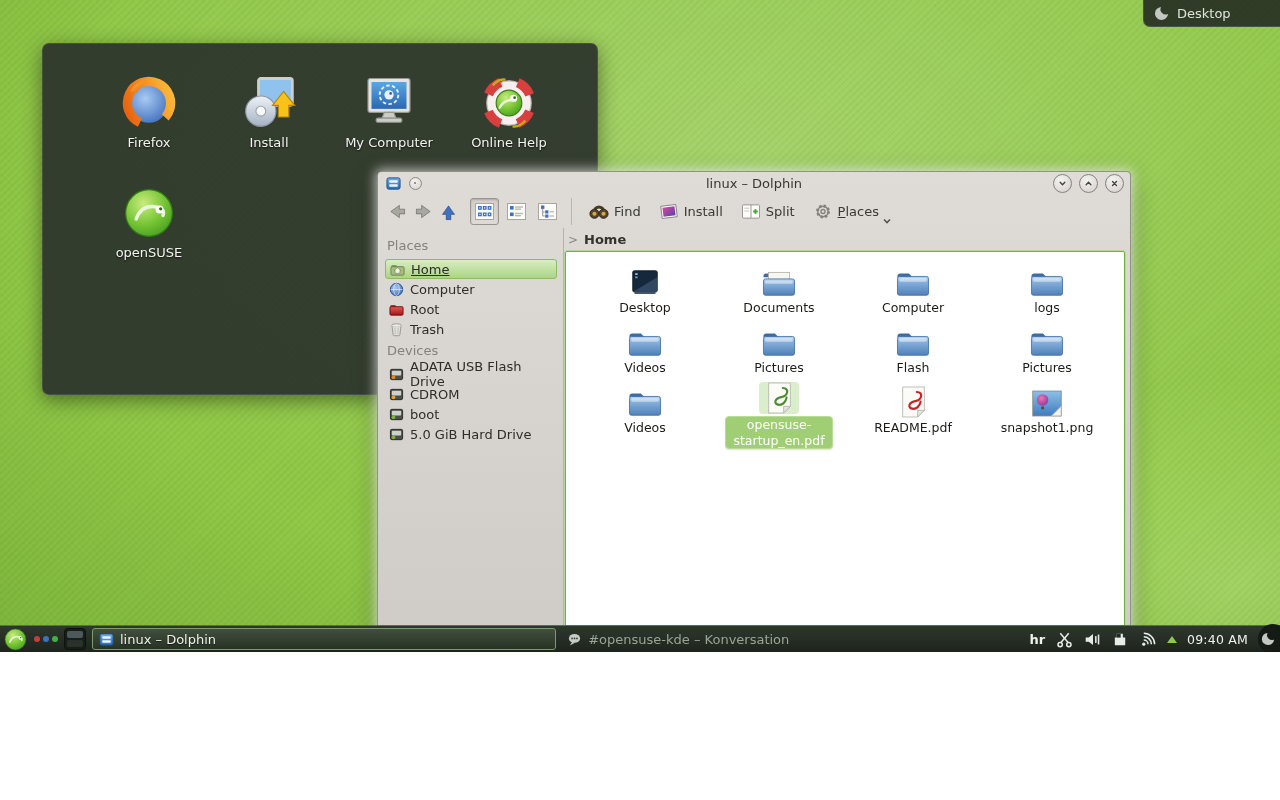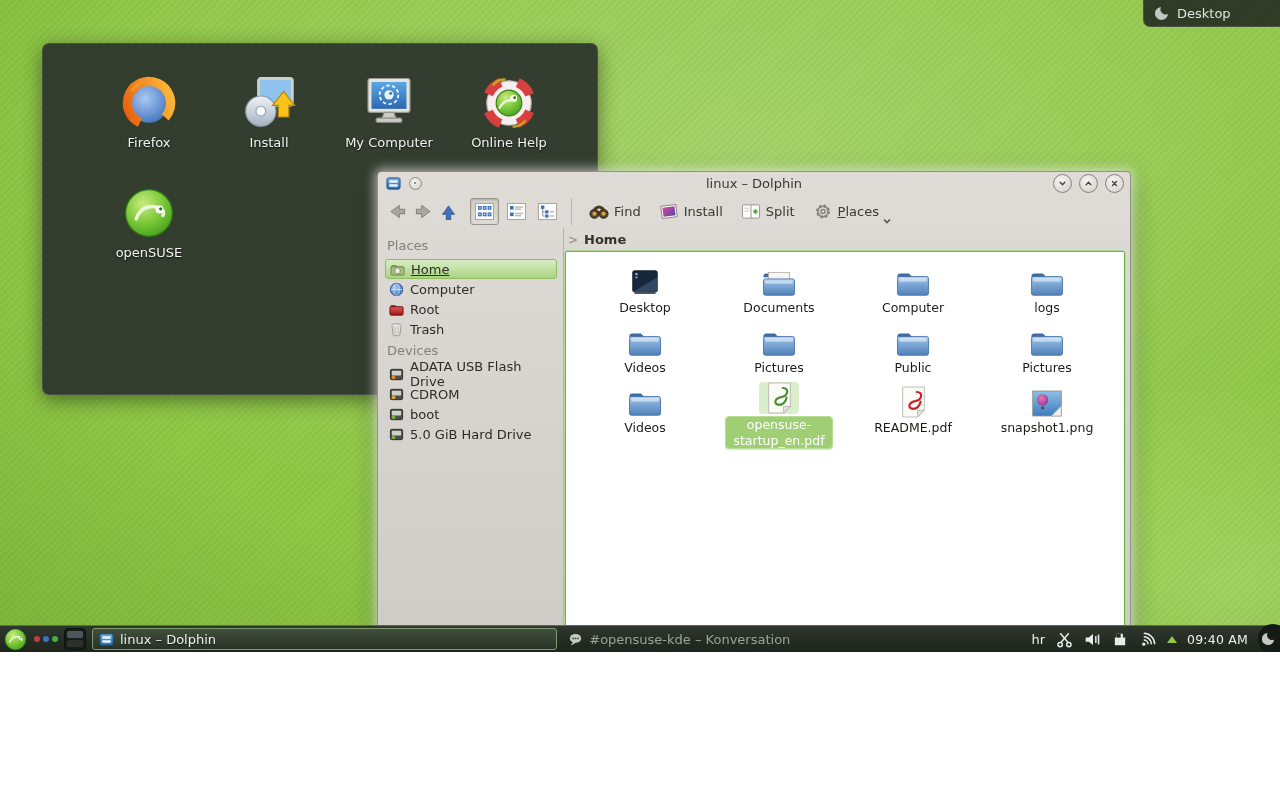--- a/index.html
+++ b/index.html
@@ -112,21 +112,21 @@
   .pager{width:22px;height:22px;border-radius:4px;background:#171d17;border:1px solid #0d120d;display:flex;flex-direction:column;padding:2px;box-sizing:border-box;gap:2px;margin-right:6px;}
   .pager .pg{flex:1;border-radius:2px;}
   .pager .pg.cur{background:#4d585c;}
   .pager .pg.oth{background:#2a322b;}
   .tasks{display:flex;align-items:center;gap:5px;flex:1;height:22px;margin-right:6px;min-width:0;}
   .task{flex:1;height:20px;display:flex;align-items:center;gap:6px;padding:0 6px;font-size:13px;color:#9aa595;border-radius:3px;min-width:0;}
   .task svg{width:15px;height:15px;flex:0 0 auto;}
   .task.active{border:1px solid #7d9a6e;background:linear-gradient(rgba(140,170,125,.22),rgba(70,95,60,.22));color:#eef2ea;text-shadow:0 1px 1px rgba(0,0,0,.6);}
   .task-label{white-space:nowrap;overflow:hidden;text-overflow:ellipsis;}
   .tray{display:flex;align-items:center;gap:10px;padding-right:4px;color:#e6ebe4;}
-  .kb-layout{font-size:13px;font-weight:normal;color:#eef2ec;}
+  .kb-layout{font-size:13px;font-weight:bold;color:#eef2ec;}
   .tray-ic{width:18px;height:18px;display:flex;align-items:center;justify-content:center;}
   .tray-ic svg{width:17px;height:17px;}
   .tray-expand{width:0;height:0;border-left:5px solid transparent;border-right:5px solid transparent;border-bottom:7px solid #8fc84a;margin-top:1px;}
   .clock{font-size:12.5px;color:#eef2ec;letter-spacing:.2px;}
   .panel-cashew{width:30px;height:30px;margin-right:-12px;border-radius:50%;background:#141a14;display:flex;align-items:center;justify-content:center;}
   .panel-cashew svg{width:14px;height:14px;margin-right:10px;}
 </style>
 </head>
 <body>
 
@@ -628,21 +628,21 @@
                   </svg>
                 </span>
               <span class="flabel">Pictures</span>
             </div>
             <div class="file">
               <span class="fico">
                   <svg class="ic-folder">
                     <use href="#sym-folder"></use>
                   </svg>
                 </span>
-              <span class="flabel">Public</span>
+              <span class="flabel">Flash</span>
             </div>
             <div class="file">
               <span class="fico">
                   <svg class="ic-folder">
                     <use href="#sym-folder"></use>
                   </svg>
                 </span>
               <span class="flabel">Pictures</span>
             </div>
             <div class="file">

